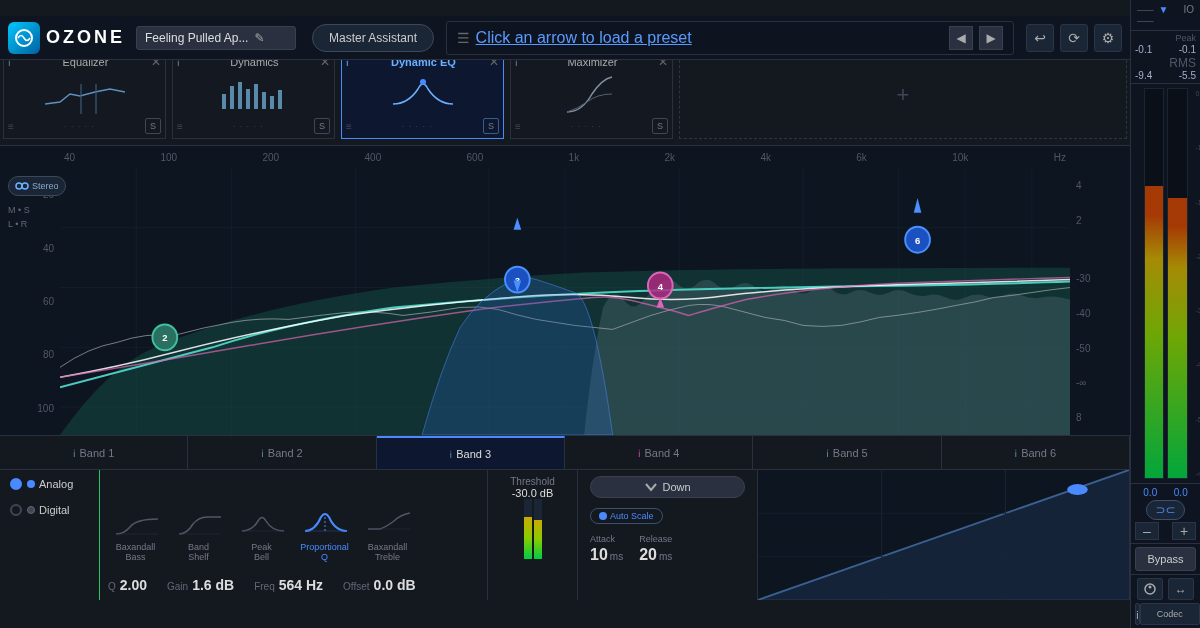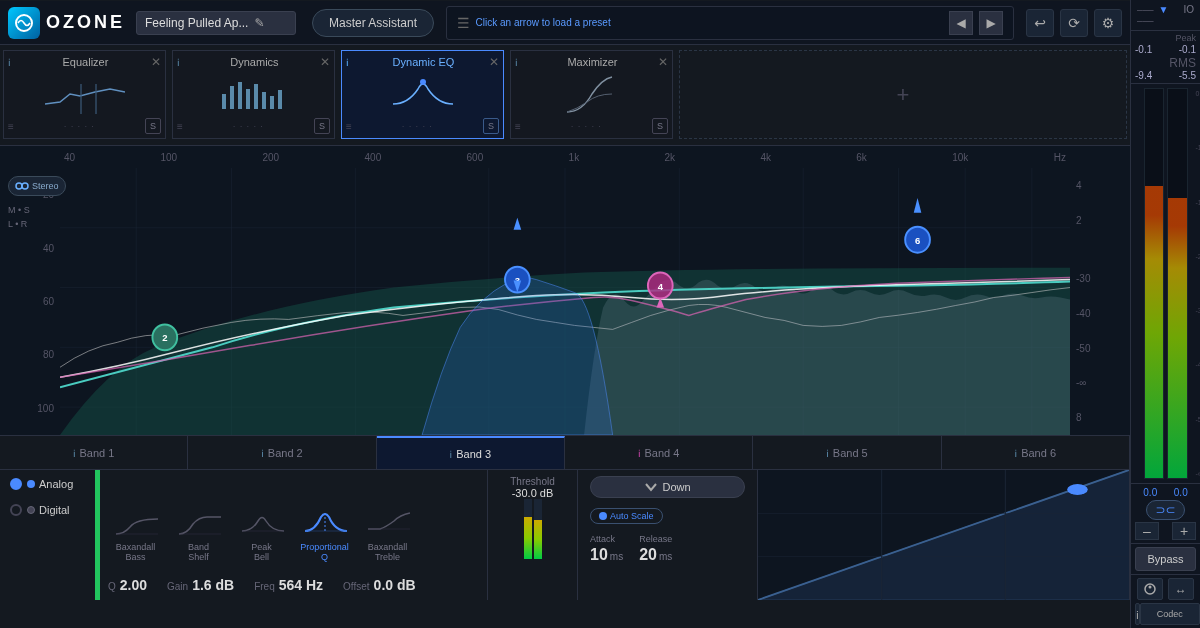--- a/index.html
+++ b/index.html
@@ -79,21 +79,22 @@
       border: 1px solid #2a3040;
       border-radius: 3px;
       gap: 6px;
       padding: 4px 10px;
       flex: 1;
       margin: 0 4px;
     }
     .preset-nav-icon { color: #666; font-size: 14px; }
     .preset-nav-text {
       color: #5a9aff;
-      font-size: 10px;
+      font-size: 16px;
+      text-decoration: underline;
       flex: 1;
     }
     .nav-arrow {
       background: #2a3040;
       border: 1px solid #3a4050;
       width: 24px;
       height: 24px;
       display: flex;
       align-items: center;
       justify-content: center;
@@ -143,21 +144,21 @@
       background: #0d1830;
     }
     .module-header {
       display: flex;
       align-items: center;
       justify-content: space-between;
       margin-bottom: 2px;
     }
     .module-info-icon { color: #5a8aaa; font-size: 10px; width: 12px; }
     .module-title { font-size: 11px; color: #aaa; }
-    .module-card.active .module-title { color: #6ab0ff; }
+    .module-card.active .module-title { color: #6ab0ff; font-weight: bold; }
     .module-close { color: #666; font-size: 12px; cursor: pointer; }
     .module-visual {
       flex: 1;
       display: flex;
       align-items: center;
       justify-content: center;
     }
     .module-footer {
       display: flex;
       align-items: center;
@@ -262,21 +263,21 @@
     }
     .band-tab-info { color: #5a8aaa; font-size: 10px; }
 
     
     .controls-bottom {
       display: flex;
       height: 130px;
       background: #141920;
     }
     .ctrl-section {
-      border-right: 5px solid #22c55e;
+      border-right: 1px solid #22c55e;
       padding: 8px 10px;
       display: flex;
       flex-direction: column;
       gap: 6px;
     }
     .analog-digital {
       width: 90px;
     }
     .radio-option {
       display: flex;
@@ -413,21 +414,21 @@
       bottom: 0;
       width: 100%;
       height: 100%;
     }
   </style>
 </head>
 <body>
 
 <div style="position:relative; width:1200px; height:628px; overflow:hidden; background:#141920;">
 
-  <div class="top-bar" style="position:absolute; top:1px; left:0; right:70px; height:44px; z-index:10;">
+  <div class="top-bar" style="position:absolute; top:16px; left:0; right:70px; height:44px; z-index:10;">
     <div class="logo-area">
       <div class="logo-icon">
         <svg width="22" height="22" viewBox="0 0 22 22">
             <circle cx="11" cy="11" r="8" fill="none" stroke="white" stroke-width="2"></circle>
             <path d="M5 11 Q8 6 11 11 Q14 16 17 11" fill="none" stroke="white" stroke-width="1.5"></path>
           </svg>
       </div>
       <span class="logo-text">OZONE</span>
     </div>
 

